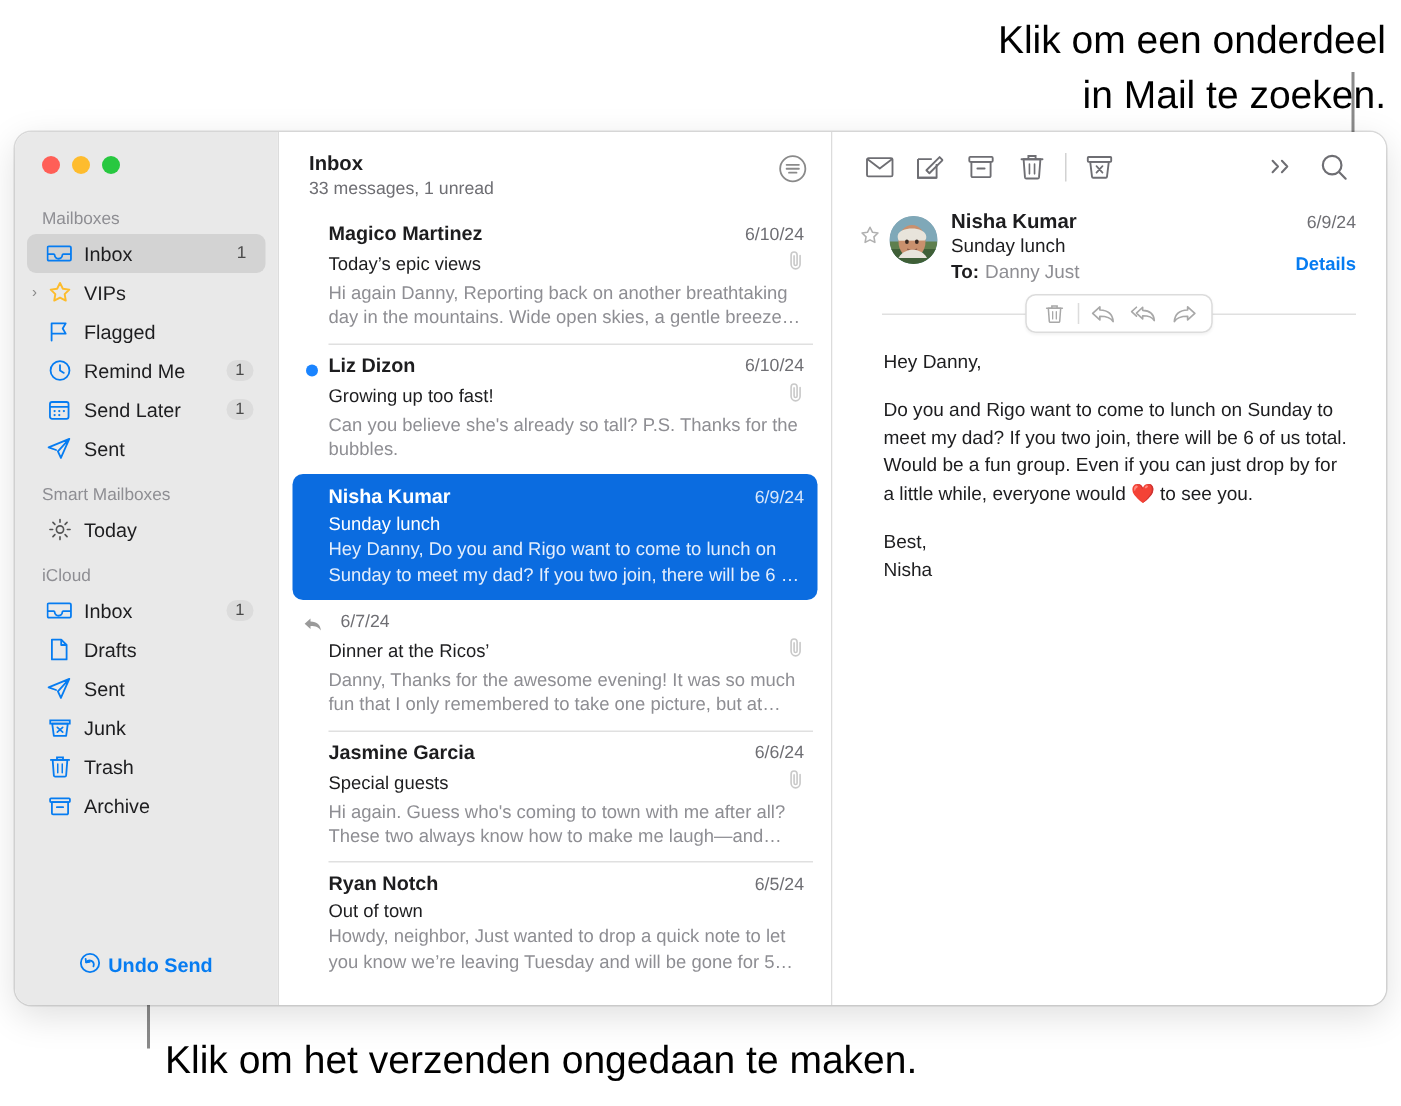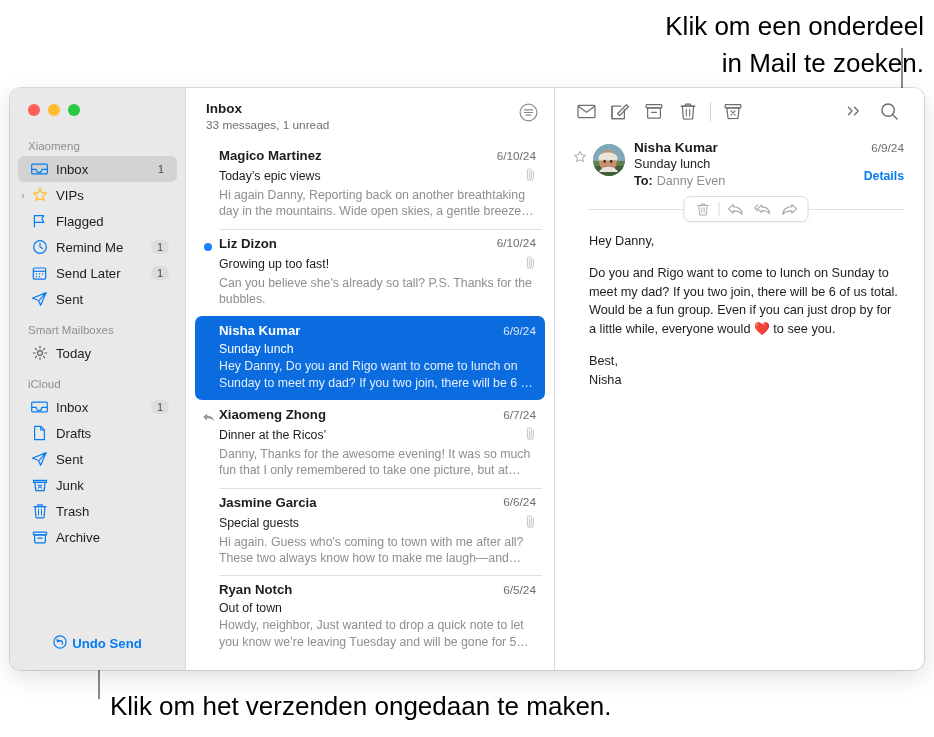--- a/index.html
+++ b/index.html
@@ -297,21 +297,21 @@
 
 <div class="window">
 
   <div class="sidebar">
     <div class="traffic-lights">
       <div class="tl red"></div>
       <div class="tl yellow"></div>
       <div class="tl green"></div>
     </div>
 
-    <div class="sb-section-title">Xiaomeng</div>
+    <div class="sb-section-title">Mailboxes</div>
     <div class="sb-list">
 
       <div class="sb-item selected">
         <span class="sb-icon">
           <svg width="17" height="14" viewBox="0 0 17 14">
               <path d="M1.6 2.2h13.8a.9.9 0 01.9.9v7.8a.9.9 0 01-.9.9H1.6a.9.9 0 01-.9-.9V3.1a.9.9 0 01.9-.9z" fill="none" stroke="#067cf1" stroke-width="1.2"></path>
               <path d="M.7 7.4h4.1a.6.6 0 01.6.5 2.6 2.6 0 005.2 0 .6.6 0 01.6-.5h5.1" fill="none" stroke="#067cf1" stroke-width="1.2" stroke-linejoin="round"></path>
             </svg>
         </span>
         <span class="sb-label">Inbox</span>
@@ -545,21 +545,20 @@
 
       <div class="msg-row">
         <div class="msg-marker">
           <span>
             <svg width="13" height="11" viewBox="0 0 13 11">
                 <path d="M5 1.4L1.1 4.9 5 8.4V6.3c3.5 0 5.6.9 6.9 3-.3-3.6-2.4-5.7-6.9-5.9z" fill="#9a9a9a"></path>
               </svg>
           </span>
         </div>
         <div class="msg-line1">
-          <span class="msg-from">Xiaomeng Zhong</span>
           <span class="msg-date">6/7/24</span>
         </div>
         <div class="msg-line2">
           <span class="msg-subject">Dinner at the Ricos’</span>
           <span class="msg-clip">
             <svg width="11" height="13" viewBox="0 0 11 13">
                 <path d="M8.4 3.3v5.9a3 3 0 01-6 0V3a2 2 0 114 0v6a1 1 0 11-2 0V3.6" fill="none" stroke="#8a8a8a" stroke-width="1.1" stroke-linecap="round"></path>
               </svg>
           </span>
         </div>
@@ -673,21 +672,21 @@
             <ellipse cx="18.2" cy="17.2" rx="1.25" ry="1.5" fill="#3a2a22"></ellipse>
             <path d="M12.2 22.2c1.9 1.4 4 1.4 5.8 0" fill="none" stroke="#8d5a45" stroke-width="1.1" stroke-linecap="round"></path>
             <path d="M6 28c2-4 6.5-5.5 9.5-5.5S23 24 25 28z" fill="#e8e4db"></path>
           </g>
         </svg>
       </div>
       <div class="hdr-main">
         <div class="hdr-name">Nisha Kumar</div>
         <div class="hdr-subject">Sunday lunch</div>
         <div class="hdr-to">
-          <span class="lbl">To:</span><span class="val">Danny Even</span>
+          <span class="lbl">To:</span><span class="val">Danny Just</span>
         </div>
       </div>
       <div class="hdr-right">
         <div class="hdr-date">6/9/24</div>
         <div class="hdr-details">Details</div>
       </div>
     </div>
 
     <div class="hdr-divider-wrap">
       <div class="hdr-divider"></div>

